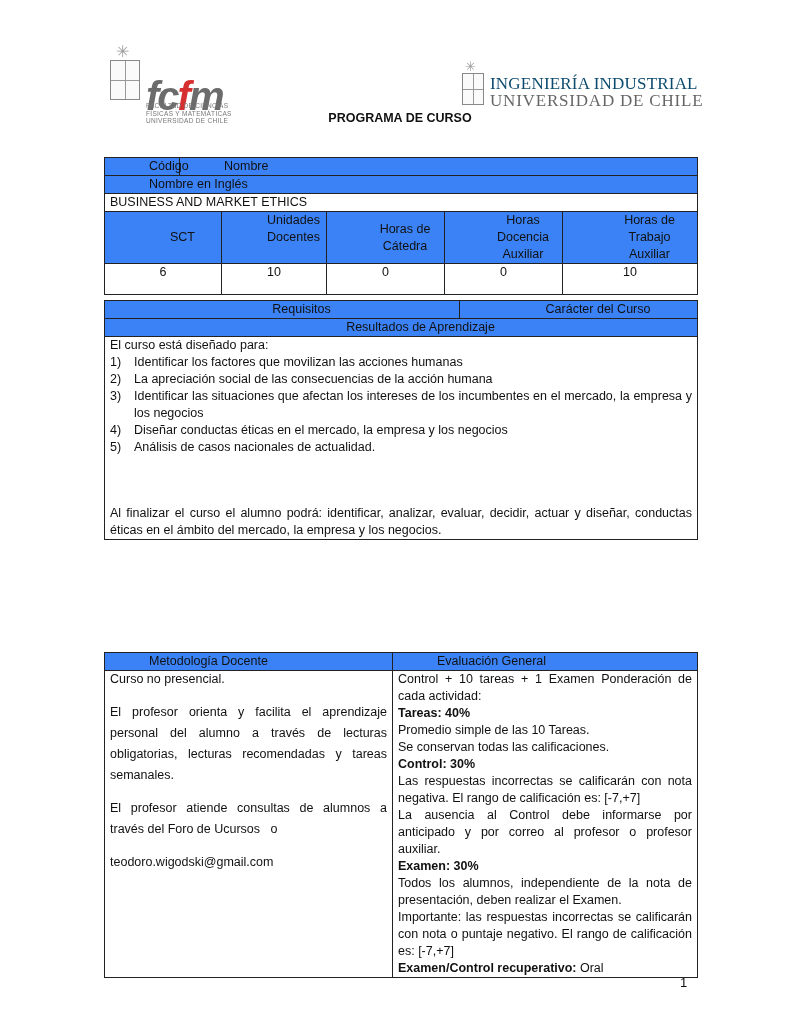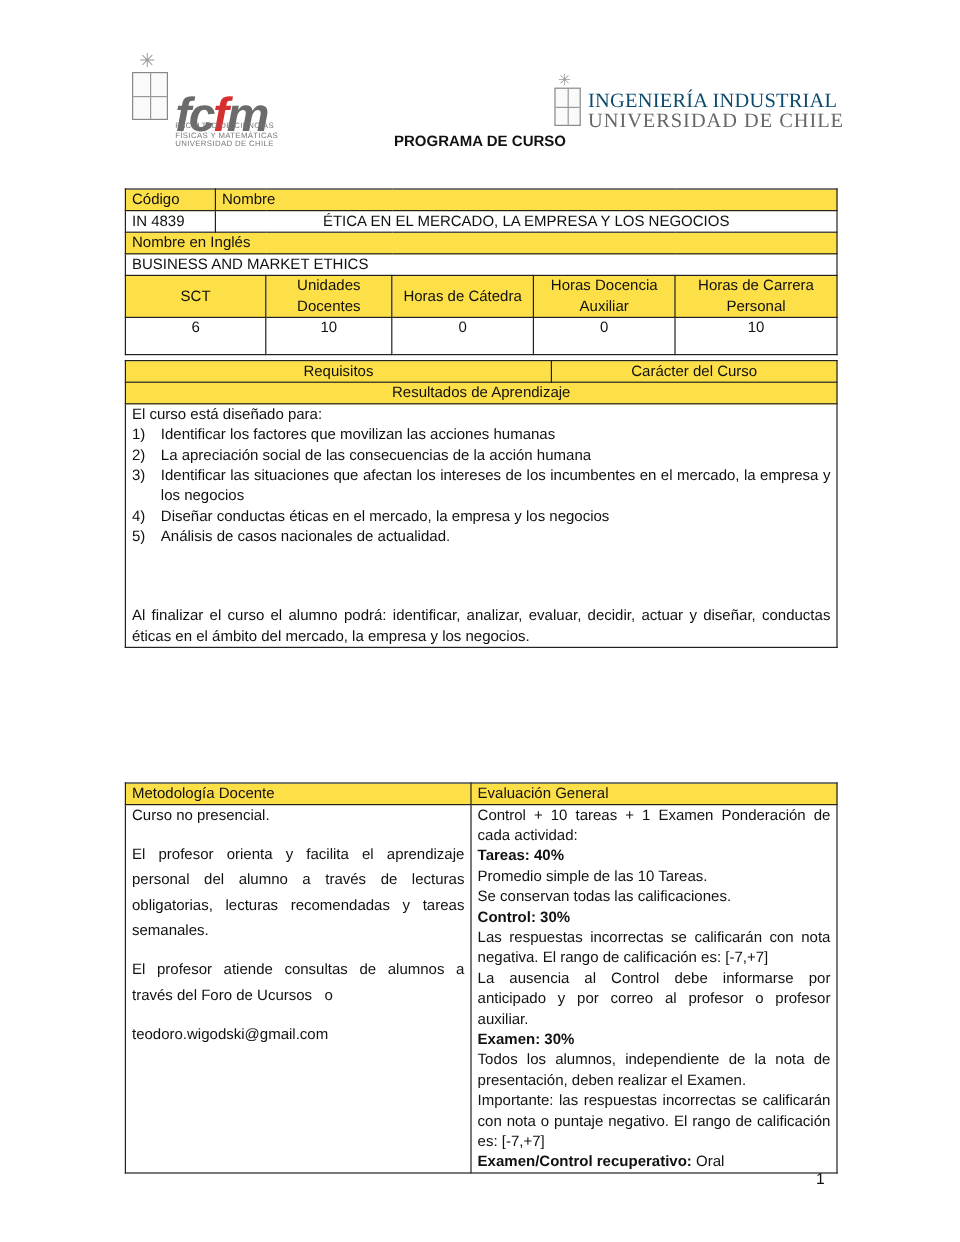--- a/index.html
+++ b/index.html
@@ -15,21 +15,21 @@
   .fcfm-word { position: absolute; left: 38px; top: 32px; font-size: 40px; font-weight: bold; letter-spacing: -2px; color: #6b6b6b; font-family: "Liberation Sans", sans-serif; line-height: 1; font-style: italic; }
   .fcfm-word .red { color: #d62f2f; }
   .fcfm-sub { position: absolute; left: 38px; top: 58px; font-size: 6.5px; color: #777; line-height: 7.5px; letter-spacing: 0.3px; white-space: nowrap; }
   .ii-line1 { position: absolute; left: 30px; top: 14px; font-family: "Liberation Serif", serif; font-size: 17px; color: #0c4a6e; white-space: nowrap; letter-spacing: 0.2px; }
   .ii-line2 { position: absolute; left: 30px; top: 31px; font-family: "Liberation Serif", serif; font-size: 17px; color: #666; white-space: nowrap; letter-spacing: 0.8px; }
 
   .title { position: absolute; left: 0; right: 0; top: 111px; text-align: center; font-weight: bold; font-size: 12.5px; }
 
   table { border-collapse: collapse; position: absolute; left: 104px; width: 593px; table-layout: fixed; }
   td { border: 1px solid #222; padding: 0 5px; line-height: 17px; vertical-align: top; }
-  .hdr { background: #fde047; }
+  .hdr { background: #3b82f6; padding-left: 44px; }
   .c { text-align: center; }
   .b { font-weight: bold; }
   .just { text-align: justify; margin-top: 32px; }
 
   #t1 { top: 157px; }
   #t2 { top: 300px; }
   #t3 { top: 652px; }
 
   .ol { list-style: none; }
   .ol li { position: relative; padding-left: 24px; text-align: justify; }
@@ -68,35 +68,31 @@
       <col style="width:118px">
       <col style="width:118px">
       <col style="width:135px">
   </colgroup>
   <tbody>
       <tr>
     <td class="hdr">Código</td>
     <td class="hdr" colspan="5">Nombre</td>
   </tr>
   <tr>
-    <td>IN 4839</td>
-    <td class="c" colspan="5">ÉTICA EN EL MERCADO, LA EMPRESA Y LOS NEGOCIOS</td>
-  </tr>
-  <tr>
     <td class="hdr" colspan="6">Nombre en Inglés</td>
   </tr>
   <tr>
     <td colspan="6">BUSINESS AND MARKET ETHICS</td>
   </tr>
   <tr>
     <td class="hdr c" colspan="2" style="vertical-align:middle">SCT</td>
     <td class="hdr c">Unidades Docentes</td>
     <td class="hdr c" style="vertical-align:middle">Horas de Cátedra</td>
     <td class="hdr c">Horas Docencia Auxiliar</td>
-    <td class="hdr c">Horas de Carrera Personal</td>
+    <td class="hdr c">Horas de Trabajo Auxiliar</td>
   </tr>
   <tr style="height:31px">
     <td class="c" colspan="2">6</td>
     <td class="c">10</td>
     <td class="c">0</td>
     <td class="c">0</td>
     <td class="c">10</td>
   </tr>
 </tbody>
   </table>

